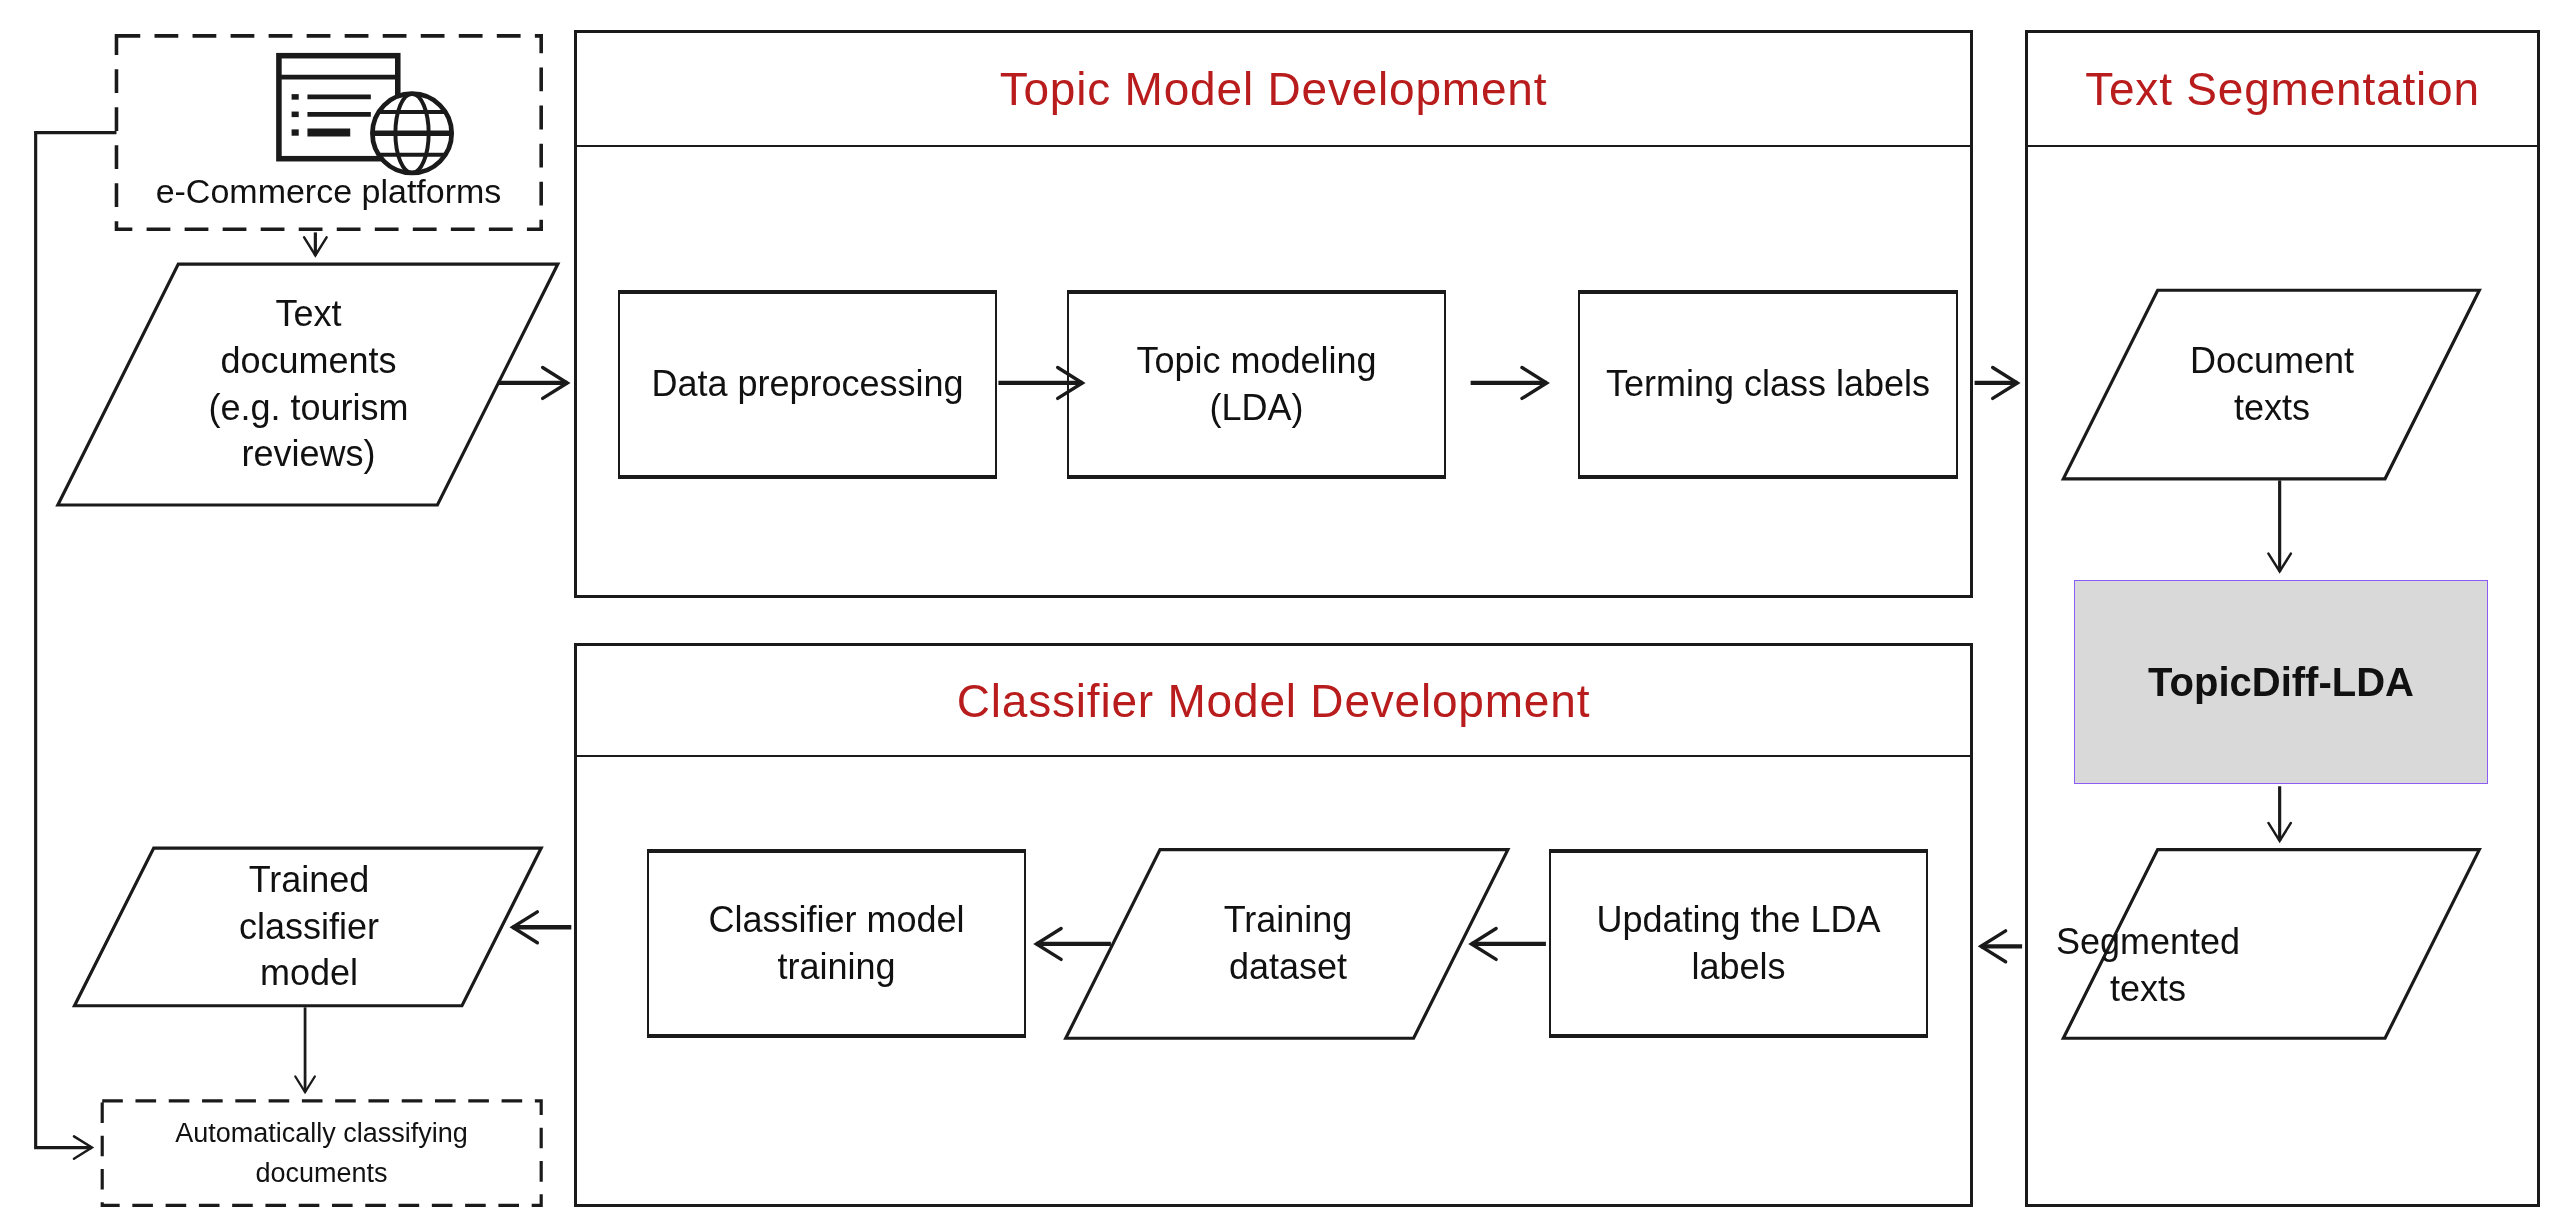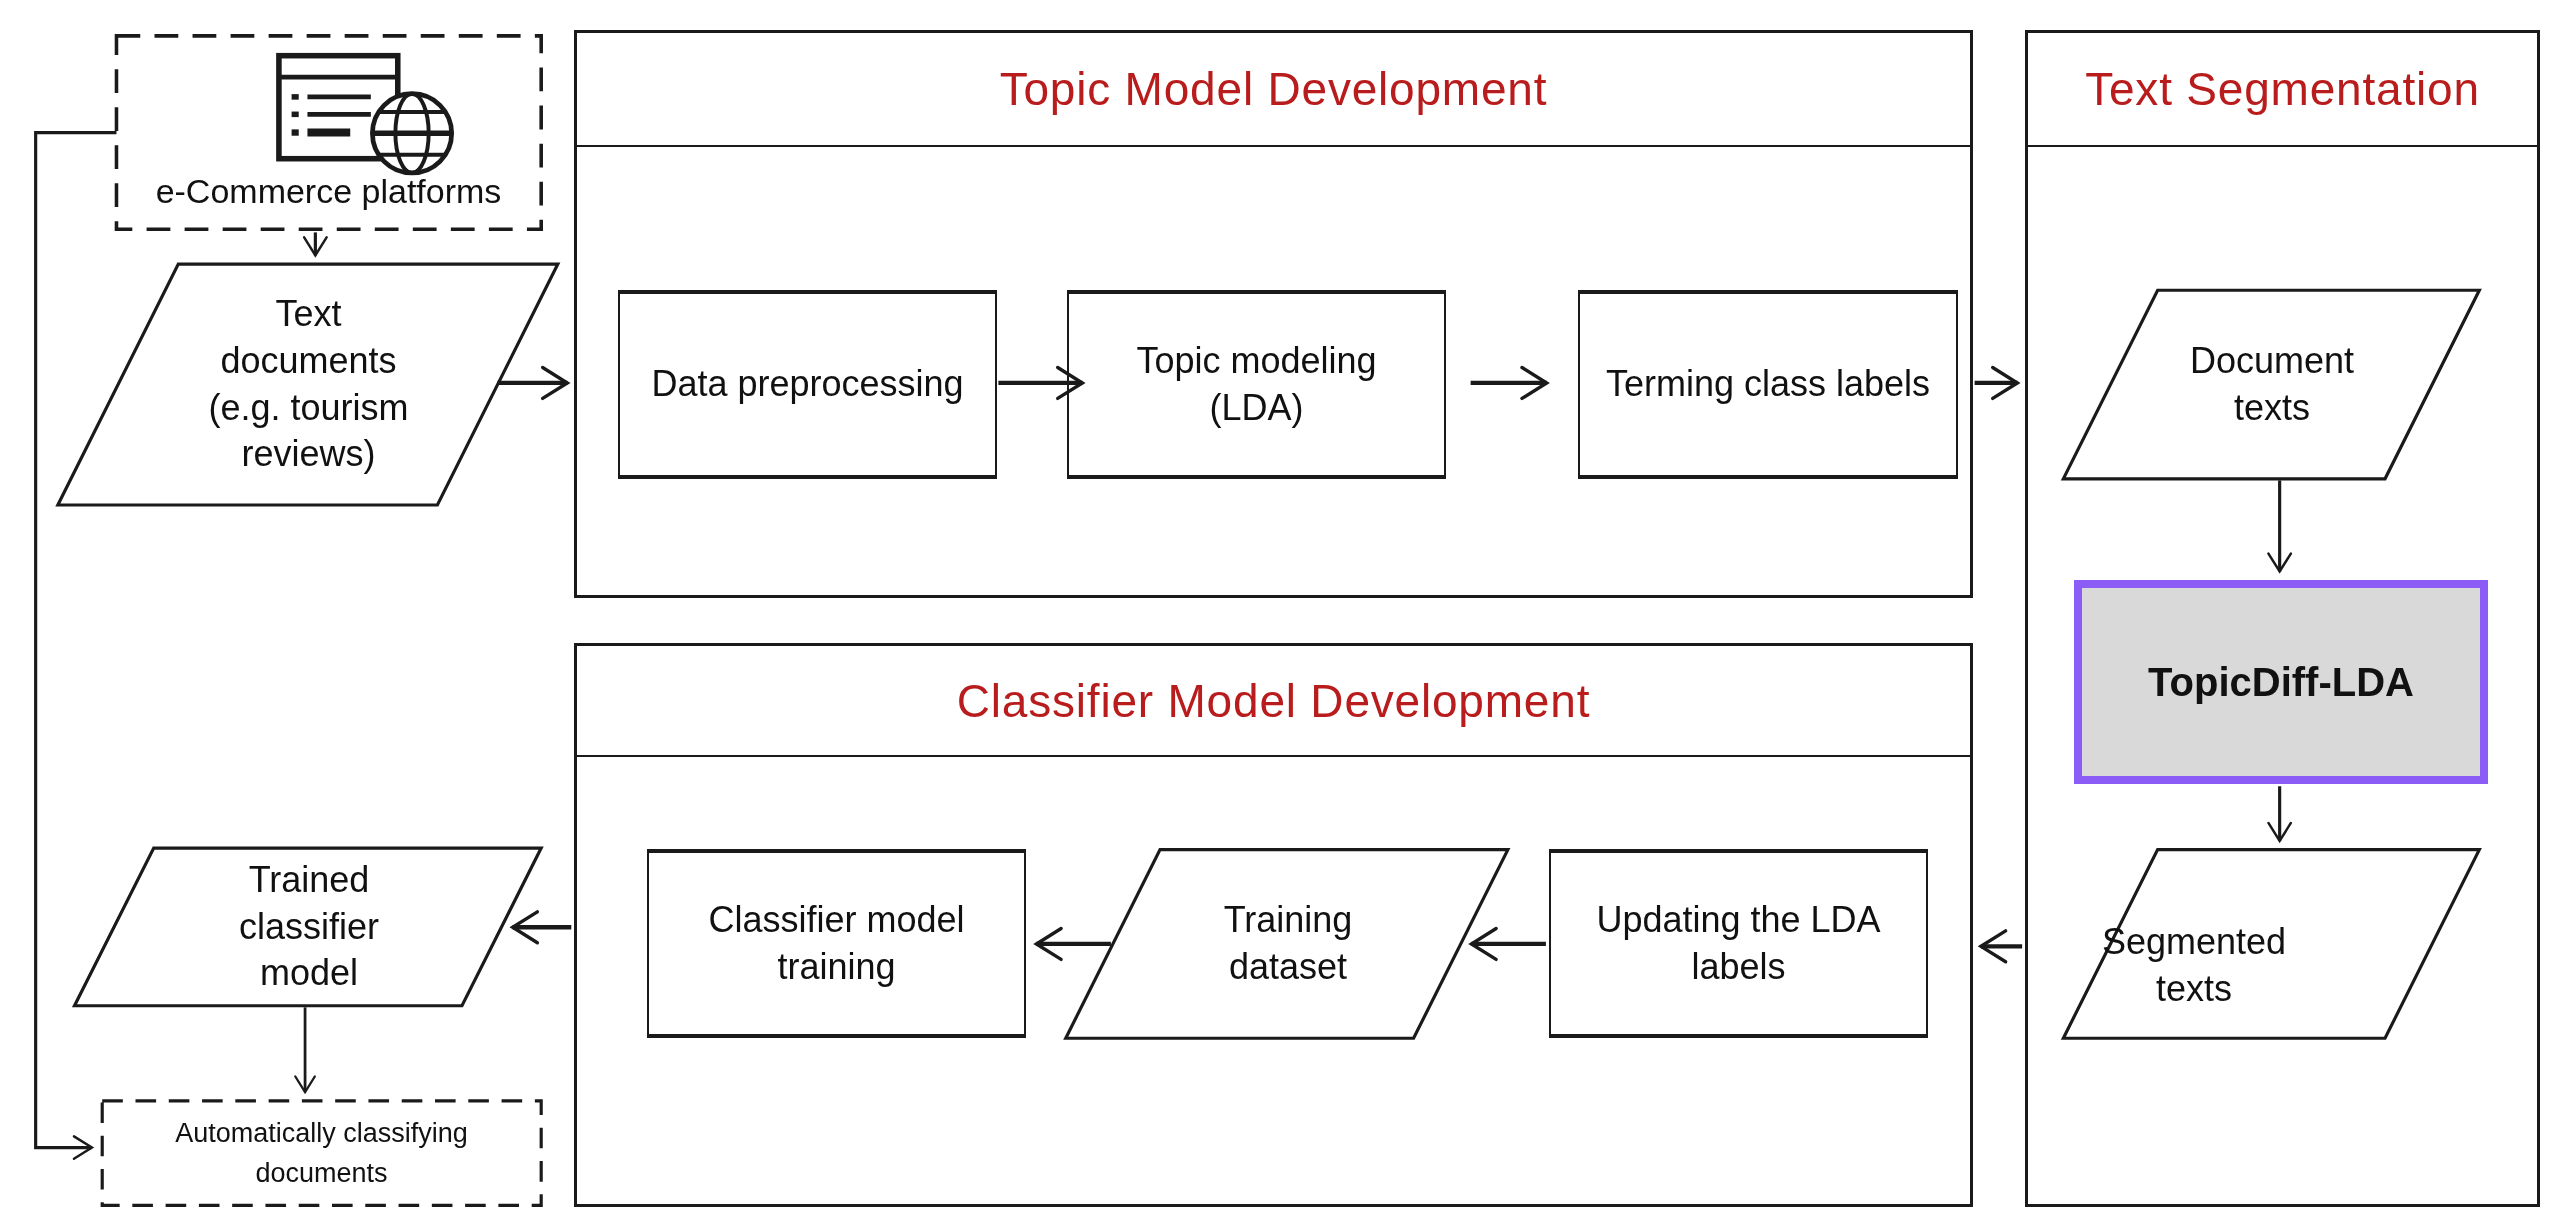--- a/index.html
+++ b/index.html
@@ -36,21 +36,21 @@
     background: #ffffff;
     display: flex; align-items: center; justify-content: center;
     text-align: center;
     font-size: 36px;
     line-height: 1.3;
     white-space: pre-line;
     z-index: 3;
   }
   .node.filled {
     background: #d9d9d9;
-    border: 8px solid #8b5cf6;
+    border: 1px solid #8b5cf6;
     font-weight: bold;
     font-size: 40px;
   }
   .plabel {
     position: absolute;
     display: flex; align-items: center; justify-content: center;
     text-align: center;
     font-size: 36px;
     line-height: 1.3;
     white-space: pre-line;
@@ -148,21 +148,21 @@
   <div class="plabel ecom-label" style="left:116px; top:162px; width:425px; height:59px;">e-Commerce platforms</div>
 
   <div class="plabel" style="left:71px; top:264px; width:475px; height:241px;">Text
 documents
 (e.g. tourism
 reviews)</div>
 
   <div class="plabel" style="left:2076px; top:290px; width:392px; height:189px;">Document
 texts</div>
 
-  <div class="plabel" style="left:1998px; top:849px; width:392px; height:233px;">Segmented
+  <div class="plabel" style="left:1952px; top:849px; width:392px; height:233px;">Segmented
 texts</div>
 
   <div class="plabel" style="left:1078px; top:849px; width:420px; height:189px;">Training
 dataset</div>
 
   <div class="plabel" style="left:87px; top:848px; width:444px; height:158px;">Trained
 classifier
 model</div>
 
   <div class="plabel small-label" style="left:102px; top:1101px; width:439px; height:105px;">Automatically classifying

